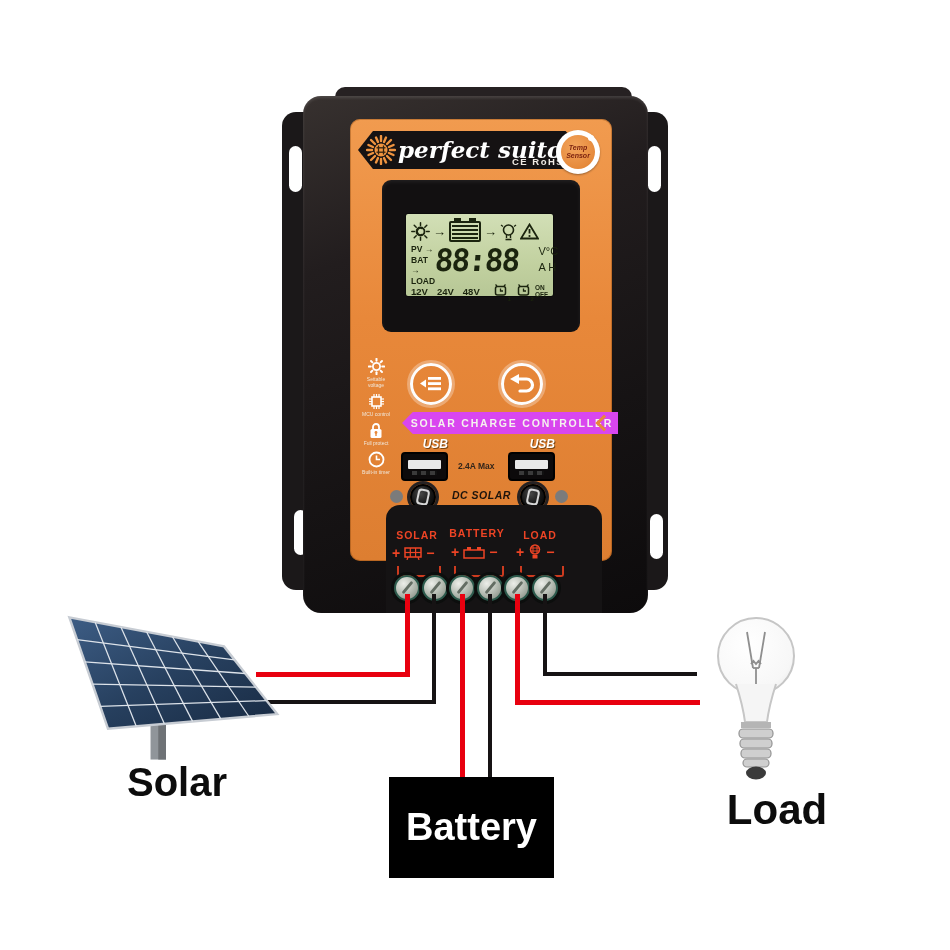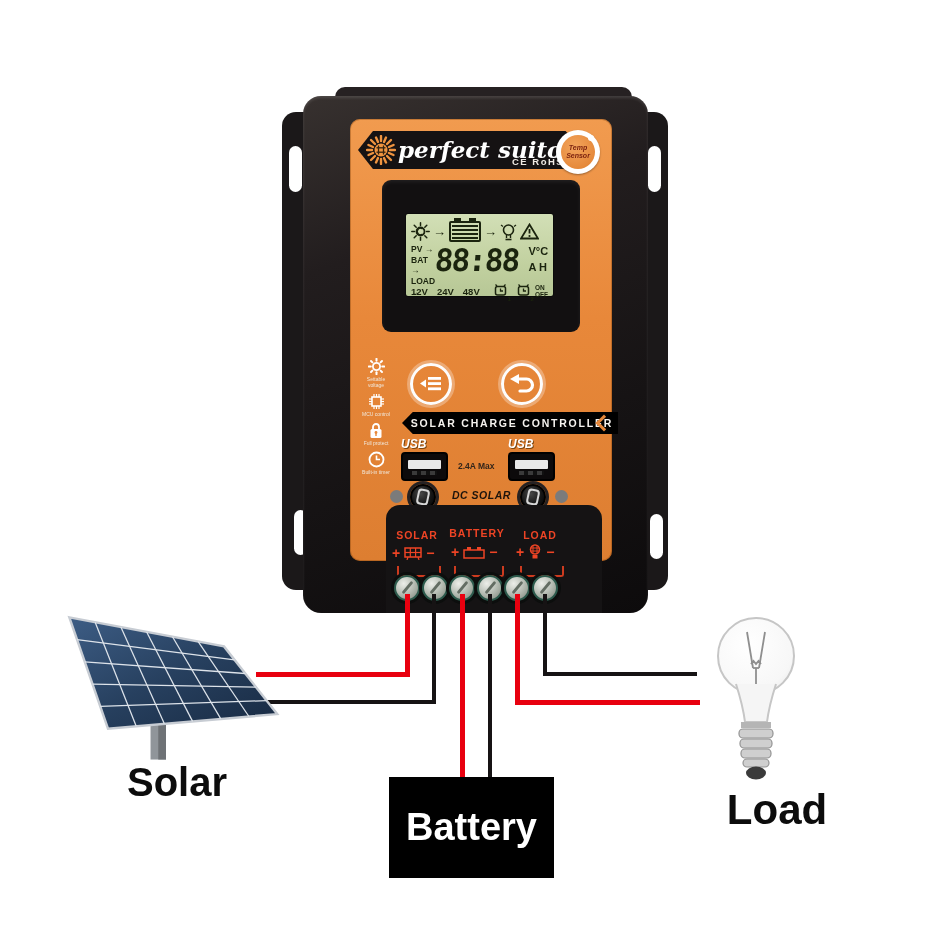--- a/index.html
+++ b/index.html
@@ -42,43 +42,43 @@
   .lcd-batt{position:relative;width:26px;height:15px;border:2px solid #1b240e;border-radius:2px;
             background:repeating-linear-gradient(180deg,transparent 0 2px,#1b240e 2px 4px);
             background-clip:content-box;padding:1px;}
   .lcd-batt:before,.lcd-batt:after{content:"";position:absolute;top:-5px;width:7px;height:3px;background:#1b240e;}
   .lcd-batt:before{left:3px;} .lcd-batt:after{right:3px;}
   .lcd-r2{display:flex;align-items:flex-start;height:37px;}
   .lcd-src{width:37px;font-size:8.5px;font-weight:bold;line-height:1.25;}
   .lcd-src span{display:inline-block;}
   .lcd-digits{font-family:"DejaVu Sans Mono",monospace;font-weight:bold;font-size:31px;
               letter-spacing:-2px;line-height:34px;transform:skewX(-5deg);margin-top:-1px;}
-  .lcd-units{margin-left:10px;font-size:11px;font-weight:bold;line-height:1.45;}
+  .lcd-units{margin-left:20px;font-size:11px;font-weight:normal;line-height:1.45;}
   .lcd-r3{display:flex;align-items:center;margin-top:1px;}
   .lcd-volts{display:flex;gap:9px;font-size:9.5px;font-weight:bold;}
   .lcd-clocks{display:flex;gap:10px;margin-left:14px;align-items:flex-end;}
   .lcd-clock{position:relative;}
   .lcd-clock sub{position:absolute;right:-4px;bottom:-2px;font-size:6px;font-weight:bold;}
   .lcd-onoff{margin-left:auto;font-size:6.5px;font-weight:bold;line-height:1.15;text-align:left;}
   
   .features{left:360px;top:358px;width:32px;display:flex;flex-direction:column;gap:5px;}
   .feat{display:flex;flex-direction:column;align-items:center;}
   .feat-label{font-size:5px;color:#f0e7da;text-align:center;line-height:1.2;margin-top:1px;}
   
   .rbtn{width:42px;height:42px;border-radius:50%;border:3px solid #fdfdfd;box-sizing:border-box;
         box-shadow:0 0 0 3px rgba(255,255,255,.30);display:flex;align-items:center;justify-content:center;}
   
-  .scc-banner{left:402px;top:412px;width:216px;height:22px;background:#000000;
+  .scc-banner{left:402px;top:412px;width:216px;height:22px;background:#d946ef;
               clip-path:polygon(0 50%,5% 0,100% 0,100% 100%,5% 100%);
               display:flex;align-items:center;justify-content:center;}
   .scc-text{color:#f5f2ee;font-size:10.5px;font-weight:bold;letter-spacing:1.8px;padding-left:4px;}
   .scc-chevron{left:598px;top:417px;width:9px;height:9px;border-left:3px solid #e8883a;
                border-bottom:3px solid #e8883a;transform:rotate(45deg);}
   
-  .usb-label{width:47px;text-align:left;color:#fff;font-size:12px;font-weight:bold;font-style:italic;
+  .usb-label{width:47px;text-align:right;color:#fff;font-size:12px;font-weight:bold;font-style:italic;
              text-shadow:1px 1px 0 #7a4612;}
   .usb-port{width:47px;height:29px;background:#0c0a0b;border:2px solid #000;border-radius:4px;box-sizing:border-box;}
   .usb-tongue{position:absolute;left:5px;top:6px;width:33px;height:9px;background:#e9e9e9;border-radius:1px;}
   .usb-pins{position:absolute;left:9px;top:17px;width:25px;height:4px;
             background:repeating-linear-gradient(90deg,#3a3a3a 0 5px,#111 5px 9px);}
   .max-label{color:#33251a;font-size:8.5px;font-weight:bold;}
   .dc-jack{width:26px;height:26px;border-radius:50%;border:2px solid #000;box-sizing:border-box;
            background:radial-gradient(circle at 40% 35%,#474747 0%,#161616 55%,#000 100%);
            box-shadow:0 0 0 3px #262223;display:flex;align-items:center;justify-content:center;}
   .dc-clip{width:8px;height:12px;border:2px solid #d6d6d6;border-radius:4px;transform:rotate(12deg);}

